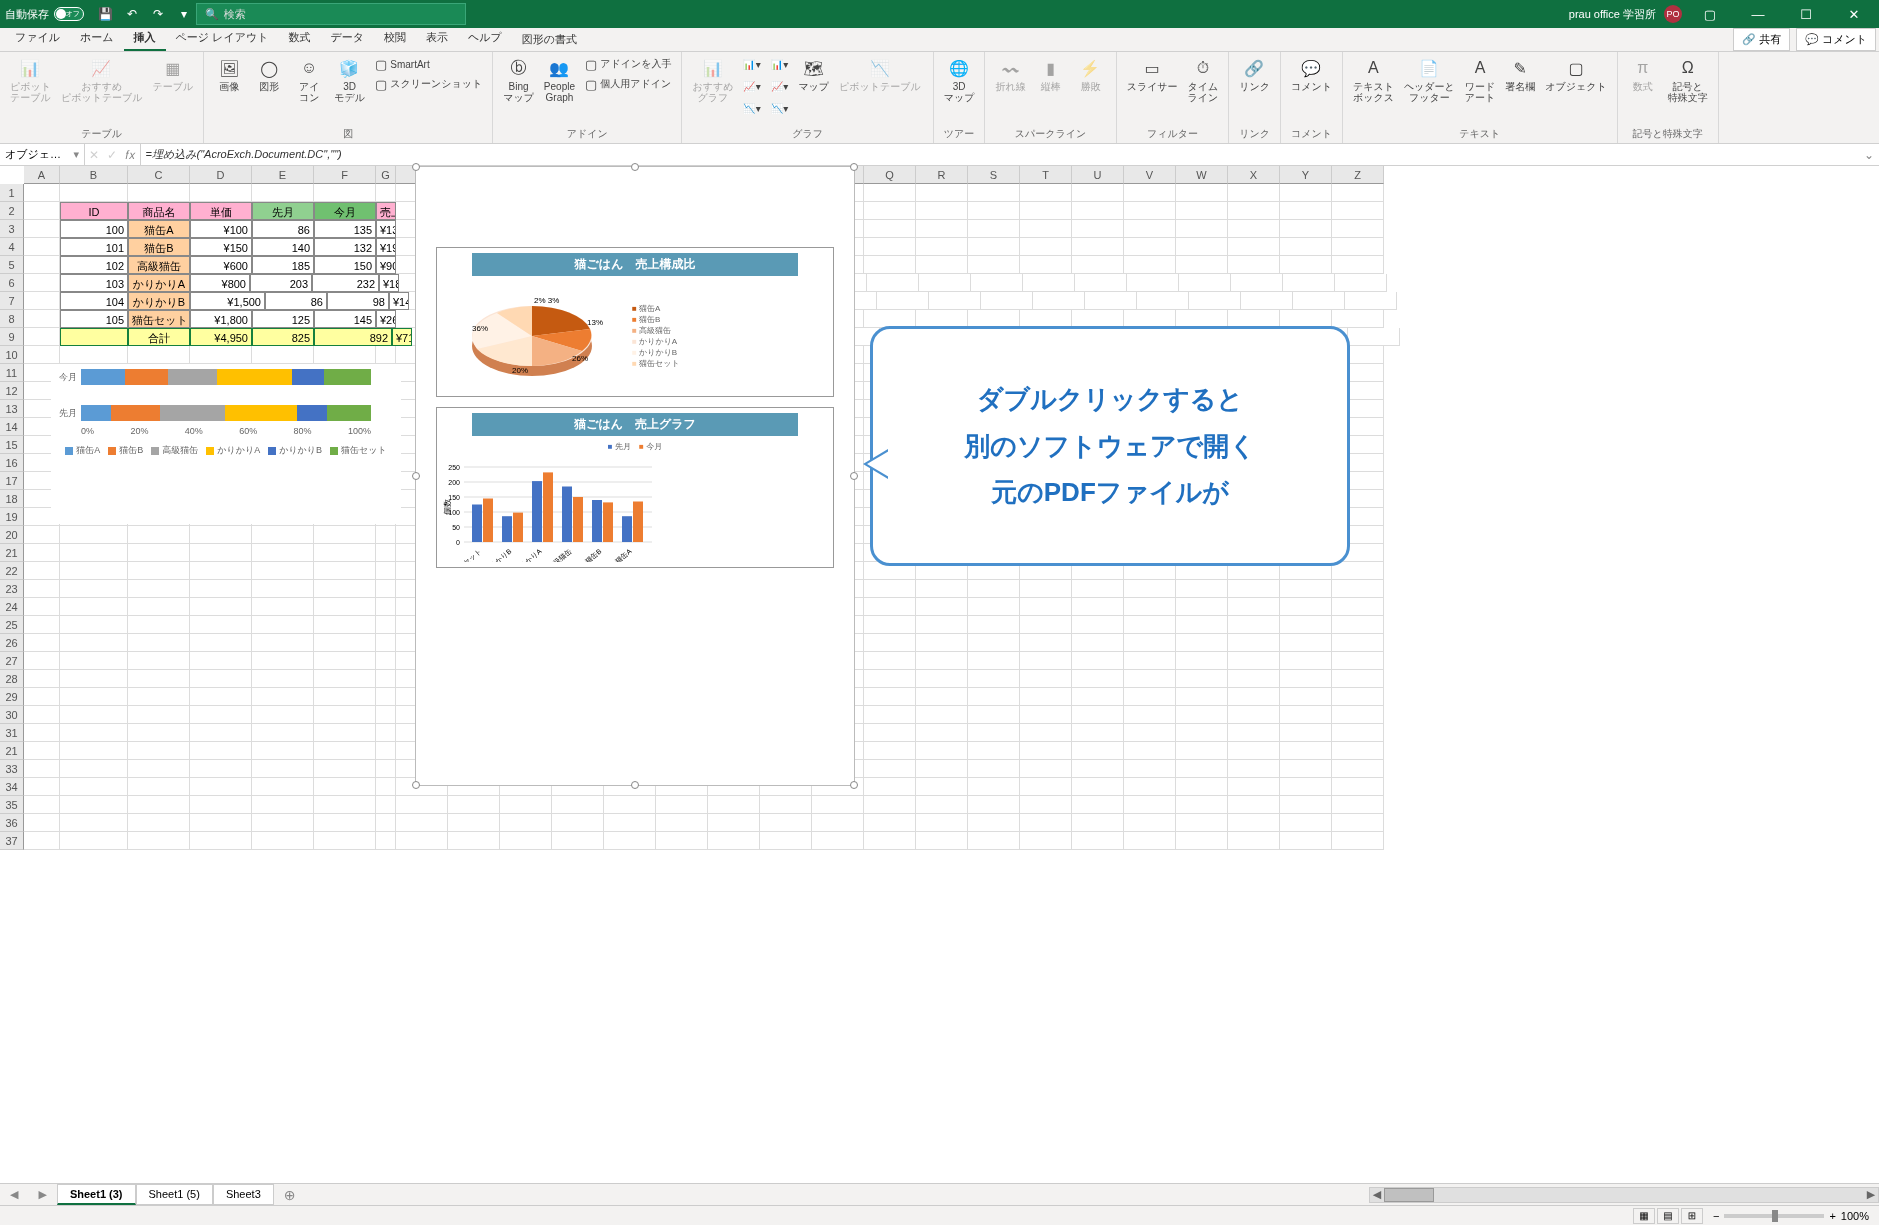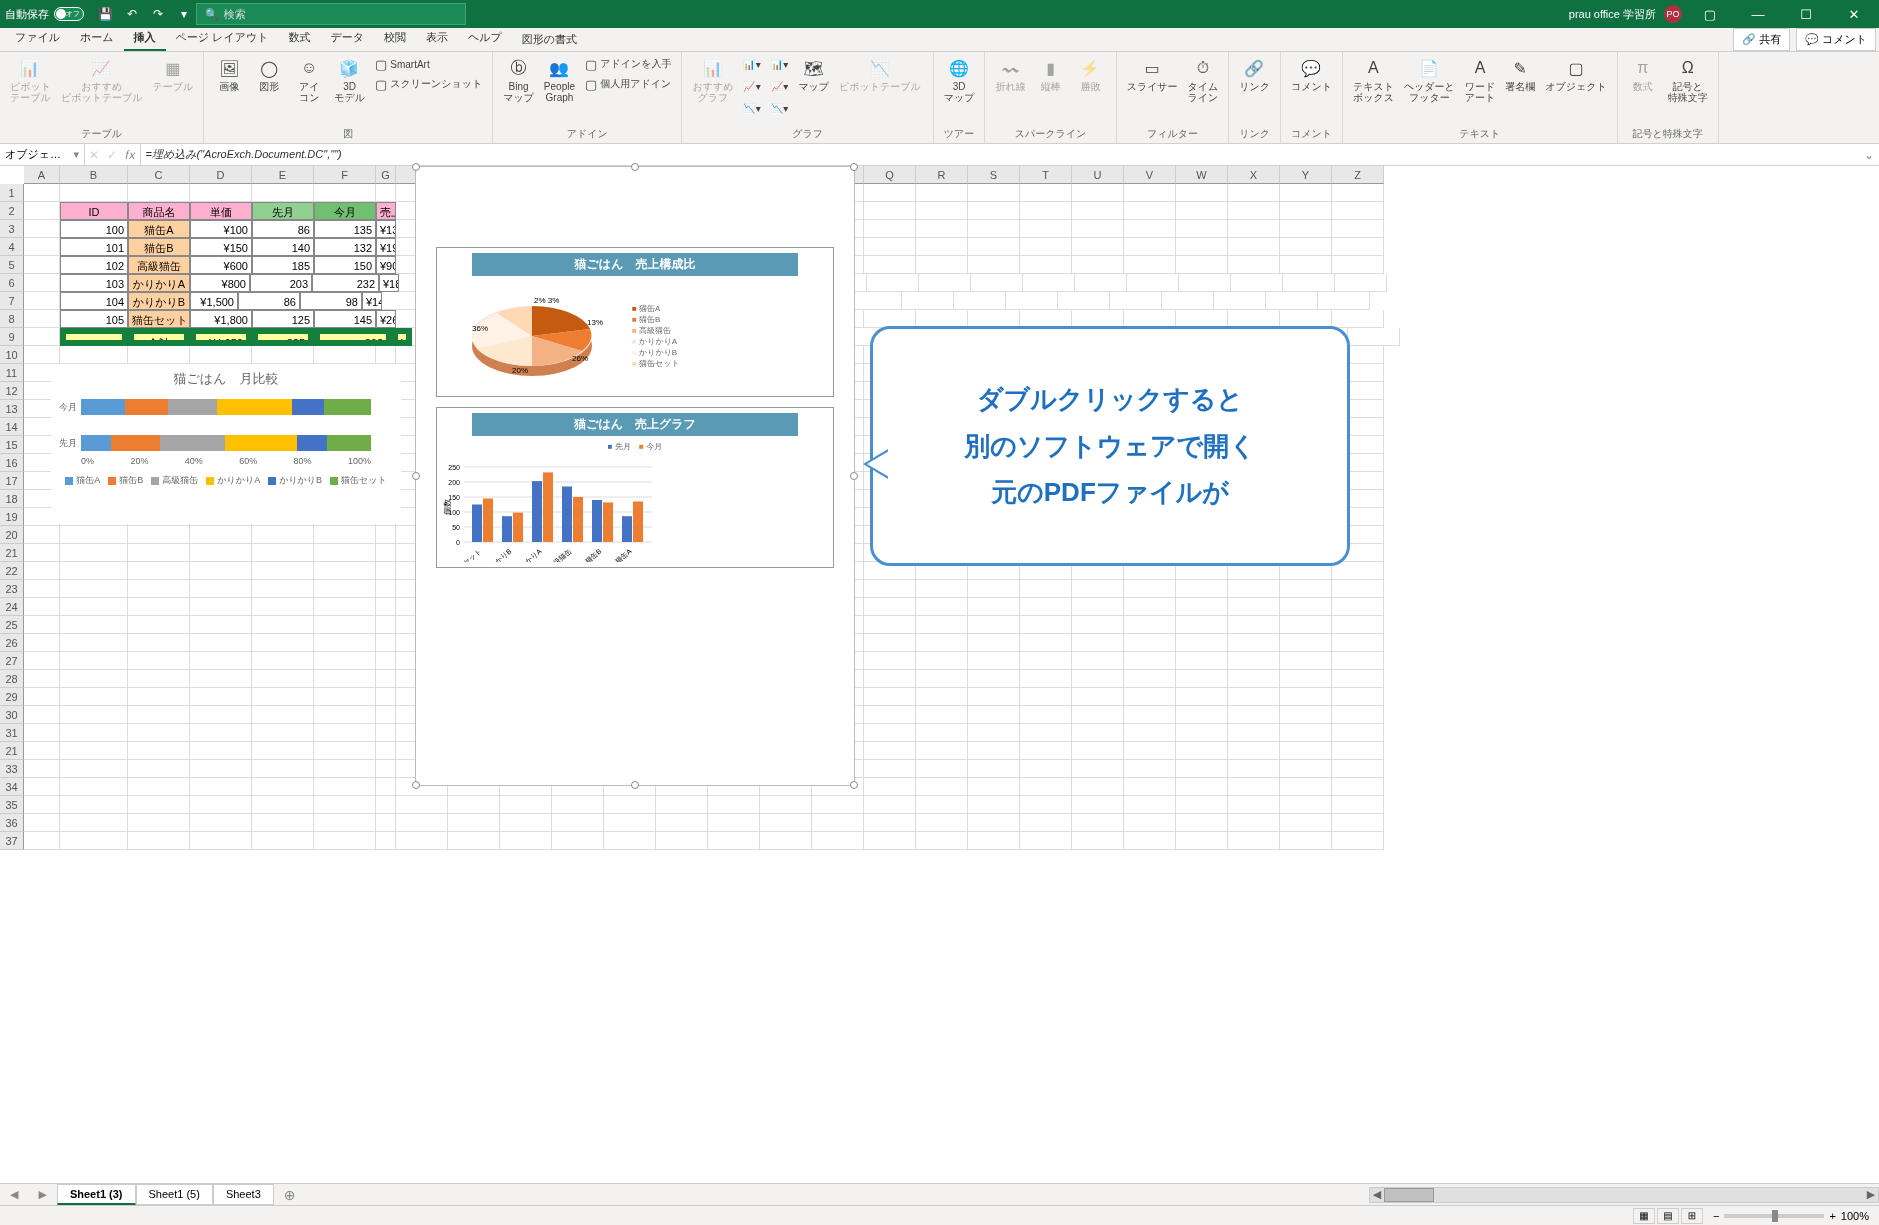--- a/index.html
+++ b/index.html
@@ -44,21 +44,21 @@
 .rownum { width: 24px; background: #e8e8e8; border-right: 1px solid #999; border-bottom: 1px solid #ccc; text-align: center; font-size: 11px; color: #555; flex-shrink: 0; line-height: 18px;}
 .cell { border-right: 1px solid #dcdcdc; border-bottom: 1px solid #dcdcdc; font-size: 11px; padding: 0 3px; line-height: 18px; overflow: hidden; white-space: nowrap;}
 .cell.r { text-align: right; }
 .cell.c { text-align: center; }
 
 .hdr-pink { background: #ffb0d0; text-align: center; border: 1px solid #888;}
 .hdr-green1 { background: #90d090; text-align: center; border: 1px solid #888;}
 .hdr-green2 { background: #70c070; text-align: center; border: 1px solid #888;}
 .cell-orange { background: #ffd0a0; text-align: center; border: 1px solid #888;}
 .cell-grey { background: #fff; border: 1px solid #888;}
-.cell-yellow { background: #ffffa0; border: 6px solid #15803d;}
+.cell-yellow { background: #ffffa0; border: 1px solid #15803d;}
 
 .chart1 { position: absolute; left: 51px; top: 198px; width: 350px; height: 160px; background: #fff; font-size:10px;}
 .chart1 .title { text-align: center; font-size: 13px; color: #666; padding: 6px;}
 .bar-stack { display: flex; height: 16px; margin: 5px 30px; }
 .bar-stack .seg { height: 100%;}
 .chart1 .ylabel { position: absolute; left: 8px; font-size: 9px; color: #666;}
 .chart1 .xticks { display: flex; justify-content: space-between; margin: 2px 30px; font-size: 9px; color: #666;}
 .chart1 .legend { display: flex; flex-wrap: wrap; justify-content: center; gap: 8px; font-size: 9px; color: #666; margin-top: 8px;}
 .chart1 .legend .li { display: flex; align-items: center; gap: 3px;}
 .sw { width: 8px; height: 8px;}
@@ -541,21 +541,21 @@
         <div class="cell" style="width: 52px;"></div>
         <div class="cell" style="width: 52px;"></div>
         <div class="cell" style="width: 52px;"></div>
         <div class="cell" style="width: 52px;"></div>
       </div>
       <div class="row">
         <div class="rownum">7</div>
         <div class="cell" style="width: 36px;"></div>
         <div class="cell cell-grey r" style="width: 68px;">104</div>
         <div class="cell cell-orange" style="width: 62px;">かりかりB</div>
-        <div class="cell cell-grey r" style="width: 48px;">¥1,500</div>
+        <div class="cell cell-grey r" style="width: 75px;">¥1,500</div>
         <div class="cell cell-grey r" style="width: 62px;">86</div>
         <div class="cell cell-grey r" style="width: 62px;">98</div>
         <div class="cell cell-grey r" style="width: 20px;">¥147,000</div>
         <div class="cell" style="width: 52px;"></div>
         <div class="cell" style="width: 52px;"></div>
         <div class="cell" style="width: 52px;"></div>
         <div class="cell" style="width: 52px;"></div>
         <div class="cell" style="width: 52px;"></div>
         <div class="cell" style="width: 52px;"></div>
         <div class="cell" style="width: 52px;"></div>
@@ -1438,21 +1438,20 @@
         <div class="cell" style="width: 52px;"></div>
         <div class="cell" style="width: 52px;"></div>
         <div class="cell" style="width: 52px;"></div>
         <div class="cell" style="width: 52px;"></div>
         <div class="cell" style="width: 52px;"></div>
         <div class="cell" style="width: 52px;"></div>
       </div>
     </div>
 
   <div class="chart1">
-    <div class="title">猫ごはん　月比較</div>
     <div style="position:relative">
       <span class="ylabel" style="top:2px">今月</span>
       <div class="bar-stack" id="stack0">
           <div class="seg" style="width: 15.1345%; background: rgb(91, 155, 213);"></div>
           <div class="seg" style="width: 14.7982%; background: rgb(237, 125, 49);"></div>
           <div class="seg" style="width: 16.8161%; background: rgb(165, 165, 165);"></div>
           <div class="seg" style="width: 26.009%; background: rgb(255, 192, 0);"></div>
           <div class="seg" style="width: 10.9865%; background: rgb(68, 114, 196);"></div>
           <div class="seg" style="width: 16.2556%; background: rgb(112, 173, 71);"></div>
         </div>

